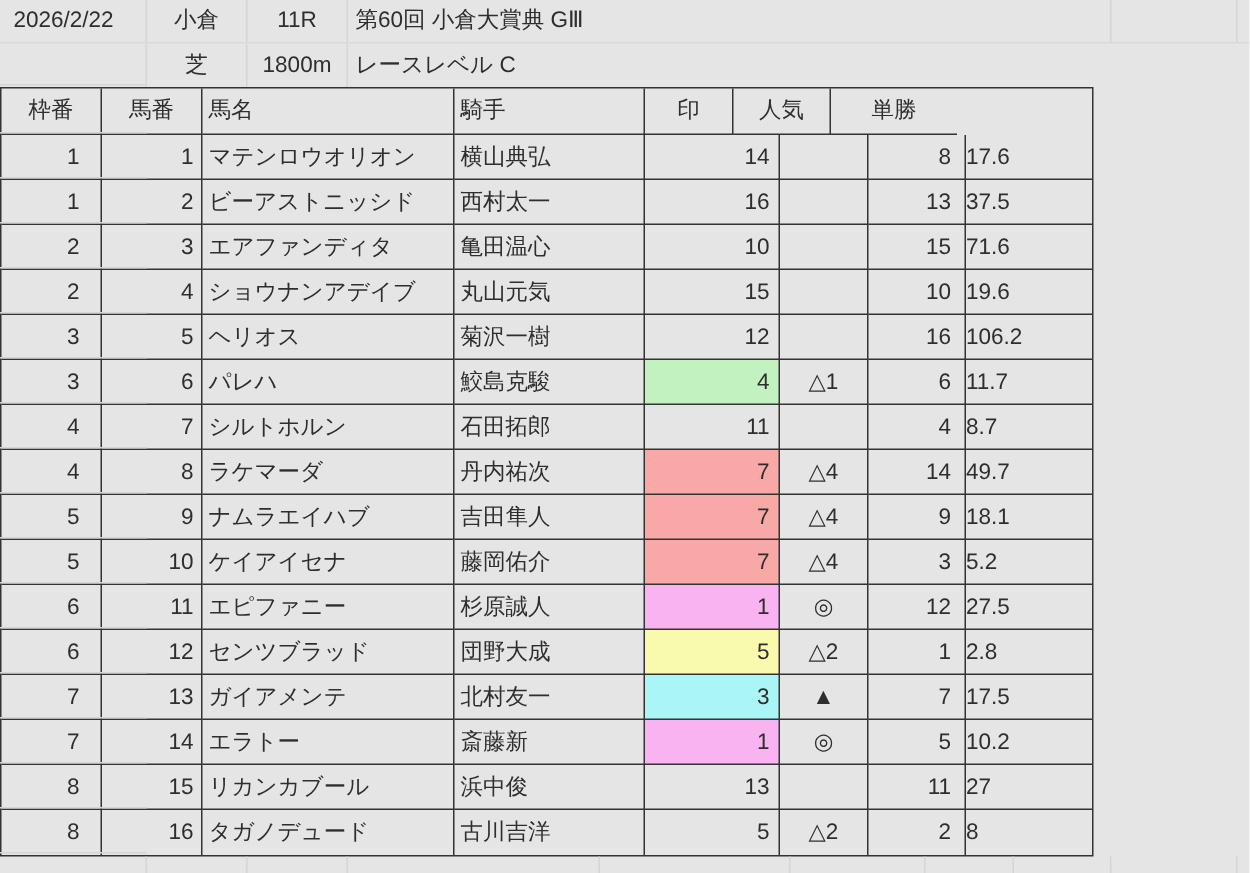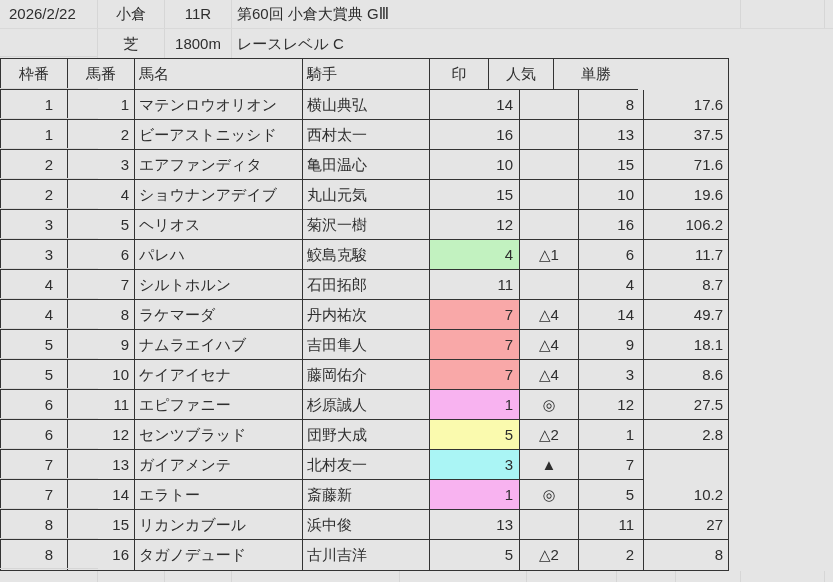--- a/index.html
+++ b/index.html
@@ -33,21 +33,21 @@
   .thead .cell,.trow .cell{border-right:1px solid #333;border-bottom:1px solid #333;}
   .thead .cell{height:31px;line-height:30px;}
   .trow .cell{height:30px;line-height:29px;}
   .c-waku{width:67px;text-align:right;padding-right:14px;}
   .c-uma{width:67px;text-align:right;padding-right:5px;}
   .c-name{width:168px;padding-left:4px;}
   .c-jockey{width:127px;padding-left:4px;}
   .c-rank{width:90px;text-align:right;padding-right:6px;}
   .c-mark{width:59px;text-align:center;}
   .c-ninki{width:65px;text-align:right;padding-right:9px;}
-  .c-odds{width:84px;text-align:right;padding-right:5px;border-right:none !important;}
+  .c-odds{width:84px;padding-right:5px;border-right:none !important;}
   .thead .c-waku,.thead .c-uma,.thead .c-rank,.thead .c-ninki,.thead .c-odds{
     text-align:center;padding-right:0;}
   .trow:last-child .cell{border-bottom:none;}
 
   
   .hline{position:absolute;left:0;width:98px;height:1px;background:#d6d6d6;}
   .bstrip{height:12px;}
   .bs{height:12px;}
 </style>
 </head>
@@ -175,21 +175,21 @@
           <div class="cell c-odds">18.1</div>
         </div>
         <div class="flexrow trow">
           <div class="cell c-waku">5</div>
           <div class="cell c-uma">10</div>
           <div class="cell c-name">ケイアイセナ</div>
           <div class="cell c-jockey">藤岡佑介</div>
           <div class="cell c-rank" style="background: rgb(249, 168, 168);">7</div>
           <div class="cell c-mark">△4</div>
           <div class="cell c-ninki">3</div>
-          <div class="cell c-odds">8.6</div>
+          <div class="cell c-odds">5.2</div>
         </div>
         <div class="flexrow trow">
           <div class="cell c-waku">6</div>
           <div class="cell c-uma">11</div>
           <div class="cell c-name">エピファニー</div>
           <div class="cell c-jockey">杉原誠人</div>
           <div class="cell c-rank" style="background: rgb(248, 179, 240);">1</div>
           <div class="cell c-mark">◎</div>
           <div class="cell c-ninki">12</div>
           <div class="cell c-odds">27.5</div>
@@ -205,20 +205,21 @@
           <div class="cell c-odds">2.8</div>
         </div>
         <div class="flexrow trow">
           <div class="cell c-waku">7</div>
           <div class="cell c-uma">13</div>
           <div class="cell c-name">ガイアメンテ</div>
           <div class="cell c-jockey">北村友一</div>
           <div class="cell c-rank" style="background: rgb(170, 245, 245);">3</div>
           <div class="cell c-mark">▲</div>
           <div class="cell c-ninki">7</div>
+          <div class="cell c-odds">17.5</div>
         </div>
         <div class="flexrow trow">
           <div class="cell c-waku">7</div>
           <div class="cell c-uma">14</div>
           <div class="cell c-name">エラトー</div>
           <div class="cell c-jockey">斎藤新</div>
           <div class="cell c-rank" style="background: rgb(248, 179, 240);">1</div>
           <div class="cell c-mark">◎</div>
           <div class="cell c-ninki">5</div>
           <div class="cell c-odds">10.2</div>

